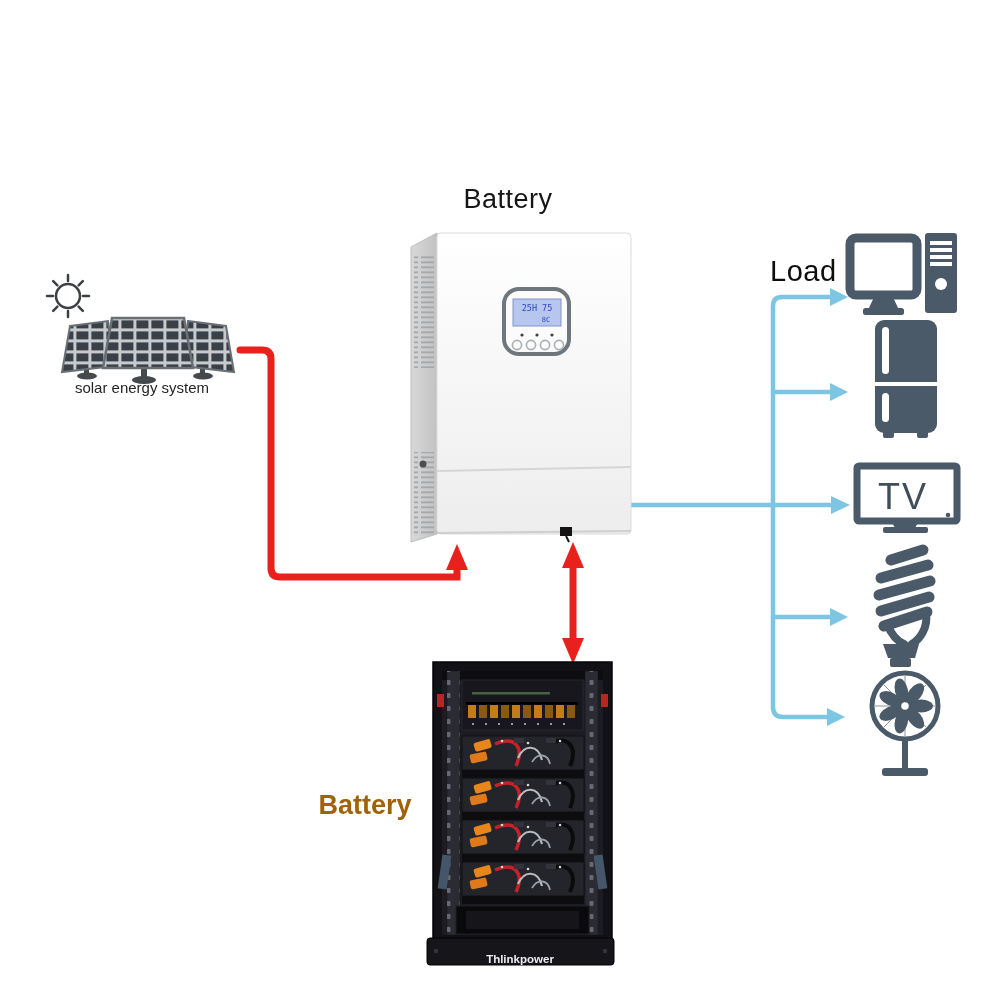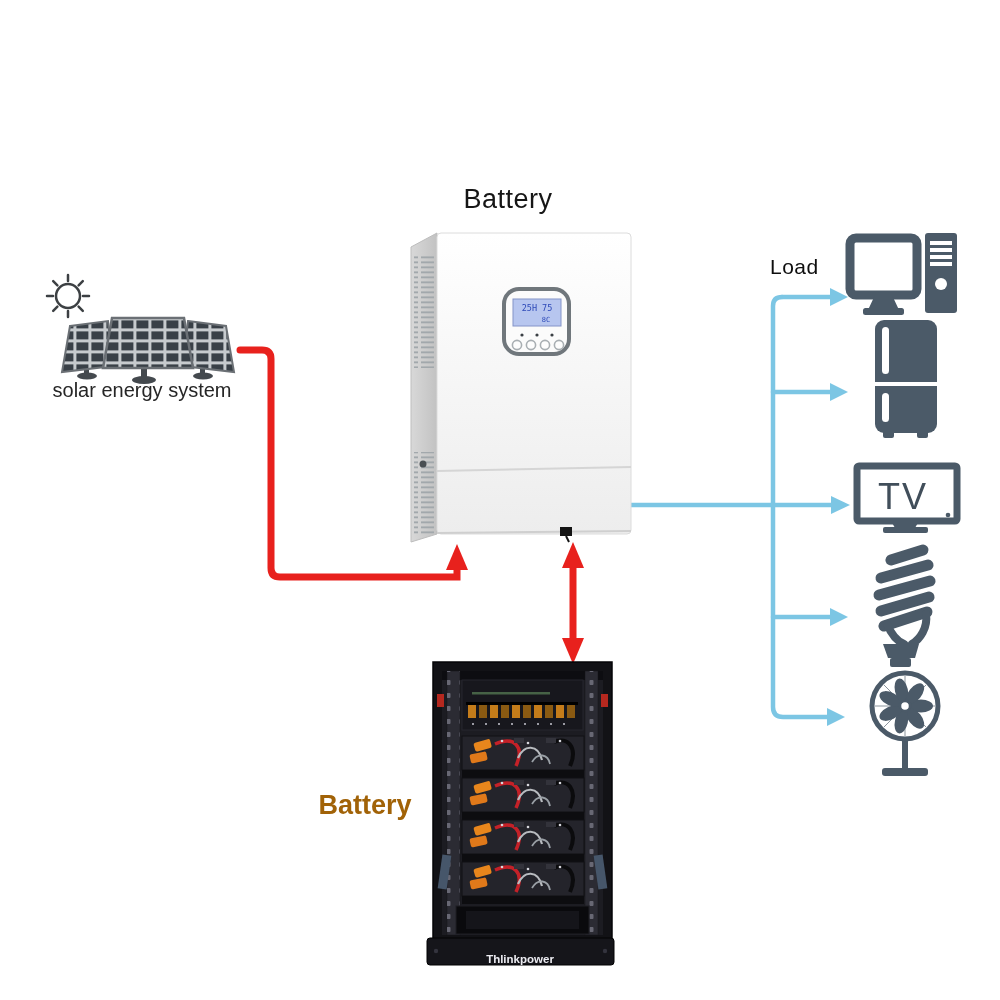--- a/index.html
+++ b/index.html
@@ -1,21 +1,21 @@
 <!DOCTYPE html>
 <html><head>
 <meta charset="utf-8">
 <style>
   html,body{margin:0;padding:0;background:#ffffff;}
   #stage{position:relative;width:1000px;height:1000px;background:#ffffff;overflow:hidden;
          font-family:"Liberation Sans", sans-serif;}
   .lbl{position:absolute;color:#161616;white-space:nowrap;}
   .lbl-inverter{left:408px;top:184px;width:200px;text-align:center;font-size:27px;font-weight:500;letter-spacing:.5px;}
-  .lbl-load{left:770px;top:255px;font-size:21px;font-weight:500;letter-spacing:.5px;color:#0e0e0e;}
-  .lbl-solar{left:26px;top:379px;width:232px;text-align:center;font-size:20px;font-weight:500;color:#262626;}
+  .lbl-load{left:770px;top:255px;font-size:29px;font-weight:500;letter-spacing:.5px;color:#0e0e0e;}
+  .lbl-solar{left:26px;top:379px;width:232px;text-align:center;font-size:15px;font-weight:500;color:#262626;}
   .lbl-battery{left:298px;top:790px;width:134px;text-align:center;font-size:27px;font-weight:600;color:#a16207;}
   svg{position:absolute;left:0;top:0;}
   text{font-family:"Liberation Sans", sans-serif;}
   .lcdtxt{font-family:"DejaVu Sans Mono", monospace;}
 </style>
 </head>
 <body>
 
 <div id="stage">
 

